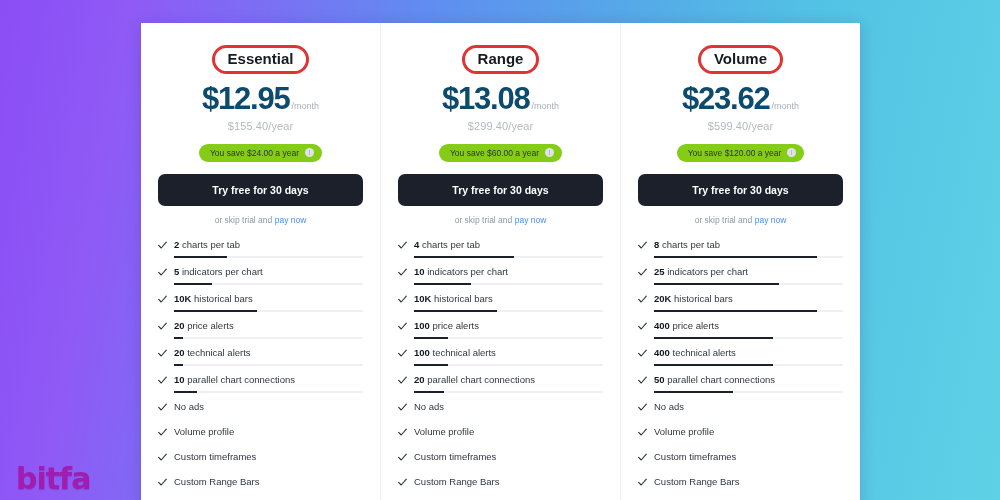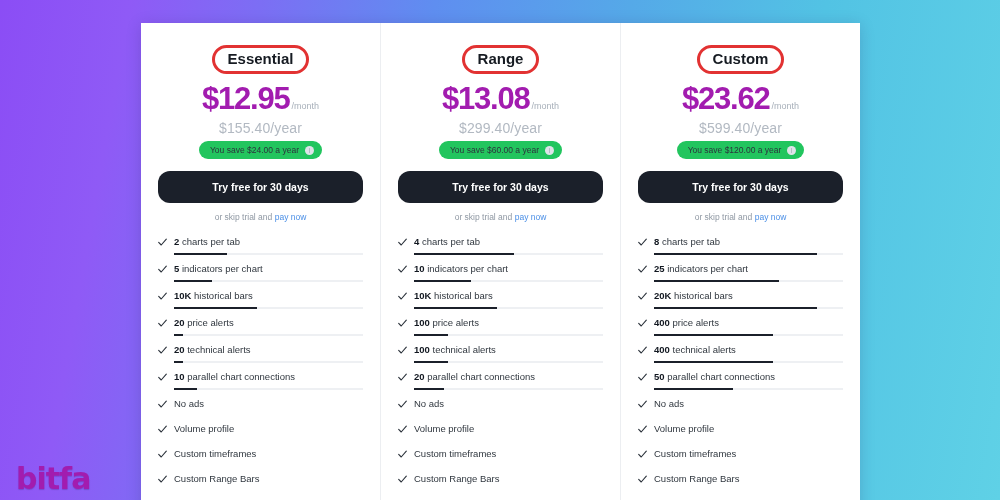--- a/index.html
+++ b/index.html
@@ -92,43 +92,43 @@
   }
 
   .price-row {
     white-space: nowrap;
     line-height: 1;
     margin-top: 7px;
   }
   .price-main {
     font-size: 31px;
     font-weight: bold;
-    color: #a21caf;
+    color: #0c4a6e;
     letter-spacing: -1.2px;
   }
   .price-per {
     font-size: 9px;
     color: #a8b0ba;
     margin-left: 2px;
   }
   .price-year {
-    font-size: 14px;
+    font-size: 11px;
     color: #b2b9c2;
     margin-top: 6px;
     letter-spacing: .1px;
   }
 
   .save-pill {
     display: inline-flex;
-    align-items: flex-end;
+    align-items: flex-start;
     gap: 6px;
-    background: #22c55e;
+    background: #84cc16;
     border-radius: 999px;
     padding: 4px 8px 4px 11px;
-    margin-top: 5px;
+    margin-top: 12px;
     font-size: 8.5px;
     color: #2c333d;
     white-space: nowrap;
   }
   .info-dot {
     width: 9px; height: 9px;
     border-radius: 50%;
     background: #dfe3e9;
     display: inline-block;
     position: relative;
@@ -141,21 +141,21 @@
     background: #b7bec7;
   }
 
   .cta {
     display: block;
     width: 100%;
     margin-top: 12px;
     background: #1b202a;
     color: #ffffff;
     border: none;
-    border-radius: 12px;
+    border-radius: 7px;
     padding: 10px 4px;
     font-family: "Liberation Sans", sans-serif;
     font-size: 10.5px;
     font-weight: bold;
     cursor: pointer;
   }
 
   .skip-line {
     font-size: 8.5px;
     color: #8f98a3;
@@ -429,21 +429,21 @@
             <span class="check">
               <svg width="9" height="11" viewBox="0 0 9 11">
                 <path d="M0.7 5.4 L3.2 8.0 L8.3 2.2" fill="none" stroke="#2b323b" stroke-width="1.1" stroke-linecap="round" stroke-linejoin="round"></path>
               </svg>
             </span>
             <span class="feat-text">Custom Range Bars</span>
           </div>
         </div>
       </div>
       <div class="plan">
-        <div class="plan-head"><div class="name-wrap"><span class="name-ring"></span><span class="plan-name">Custom</span></div><div class="price-row"><span class="price-main">$23.62</span><span class="price-per">/month</span></div><div class="price-year">$599.40/year</div><div class="save-pill">
+        <div class="plan-head"><div class="name-wrap"><span class="name-ring"></span><span class="plan-name">Volume</span></div><div class="price-row"><span class="price-main">$23.62</span><span class="price-per">/month</span></div><div class="price-year">$599.40/year</div><div class="save-pill">
             <span>You save $120.00 a year</span>
             <span class="info-dot"></span>
           </div><button class="cta">Try free for 30 days</button><div class="skip-line"><span>or skip trial and</span> <a class="skip-link" href="#">pay now</a></div></div>
         <div class="features">
           <div class="feat metered">
             <span class="check">
               <svg width="9" height="11" viewBox="0 0 9 11">
                 <path d="M0.7 5.4 L3.2 8.0 L8.3 2.2" fill="none" stroke="#2b323b" stroke-width="1.1" stroke-linecap="round" stroke-linejoin="round"></path>
               </svg>
             </span>

